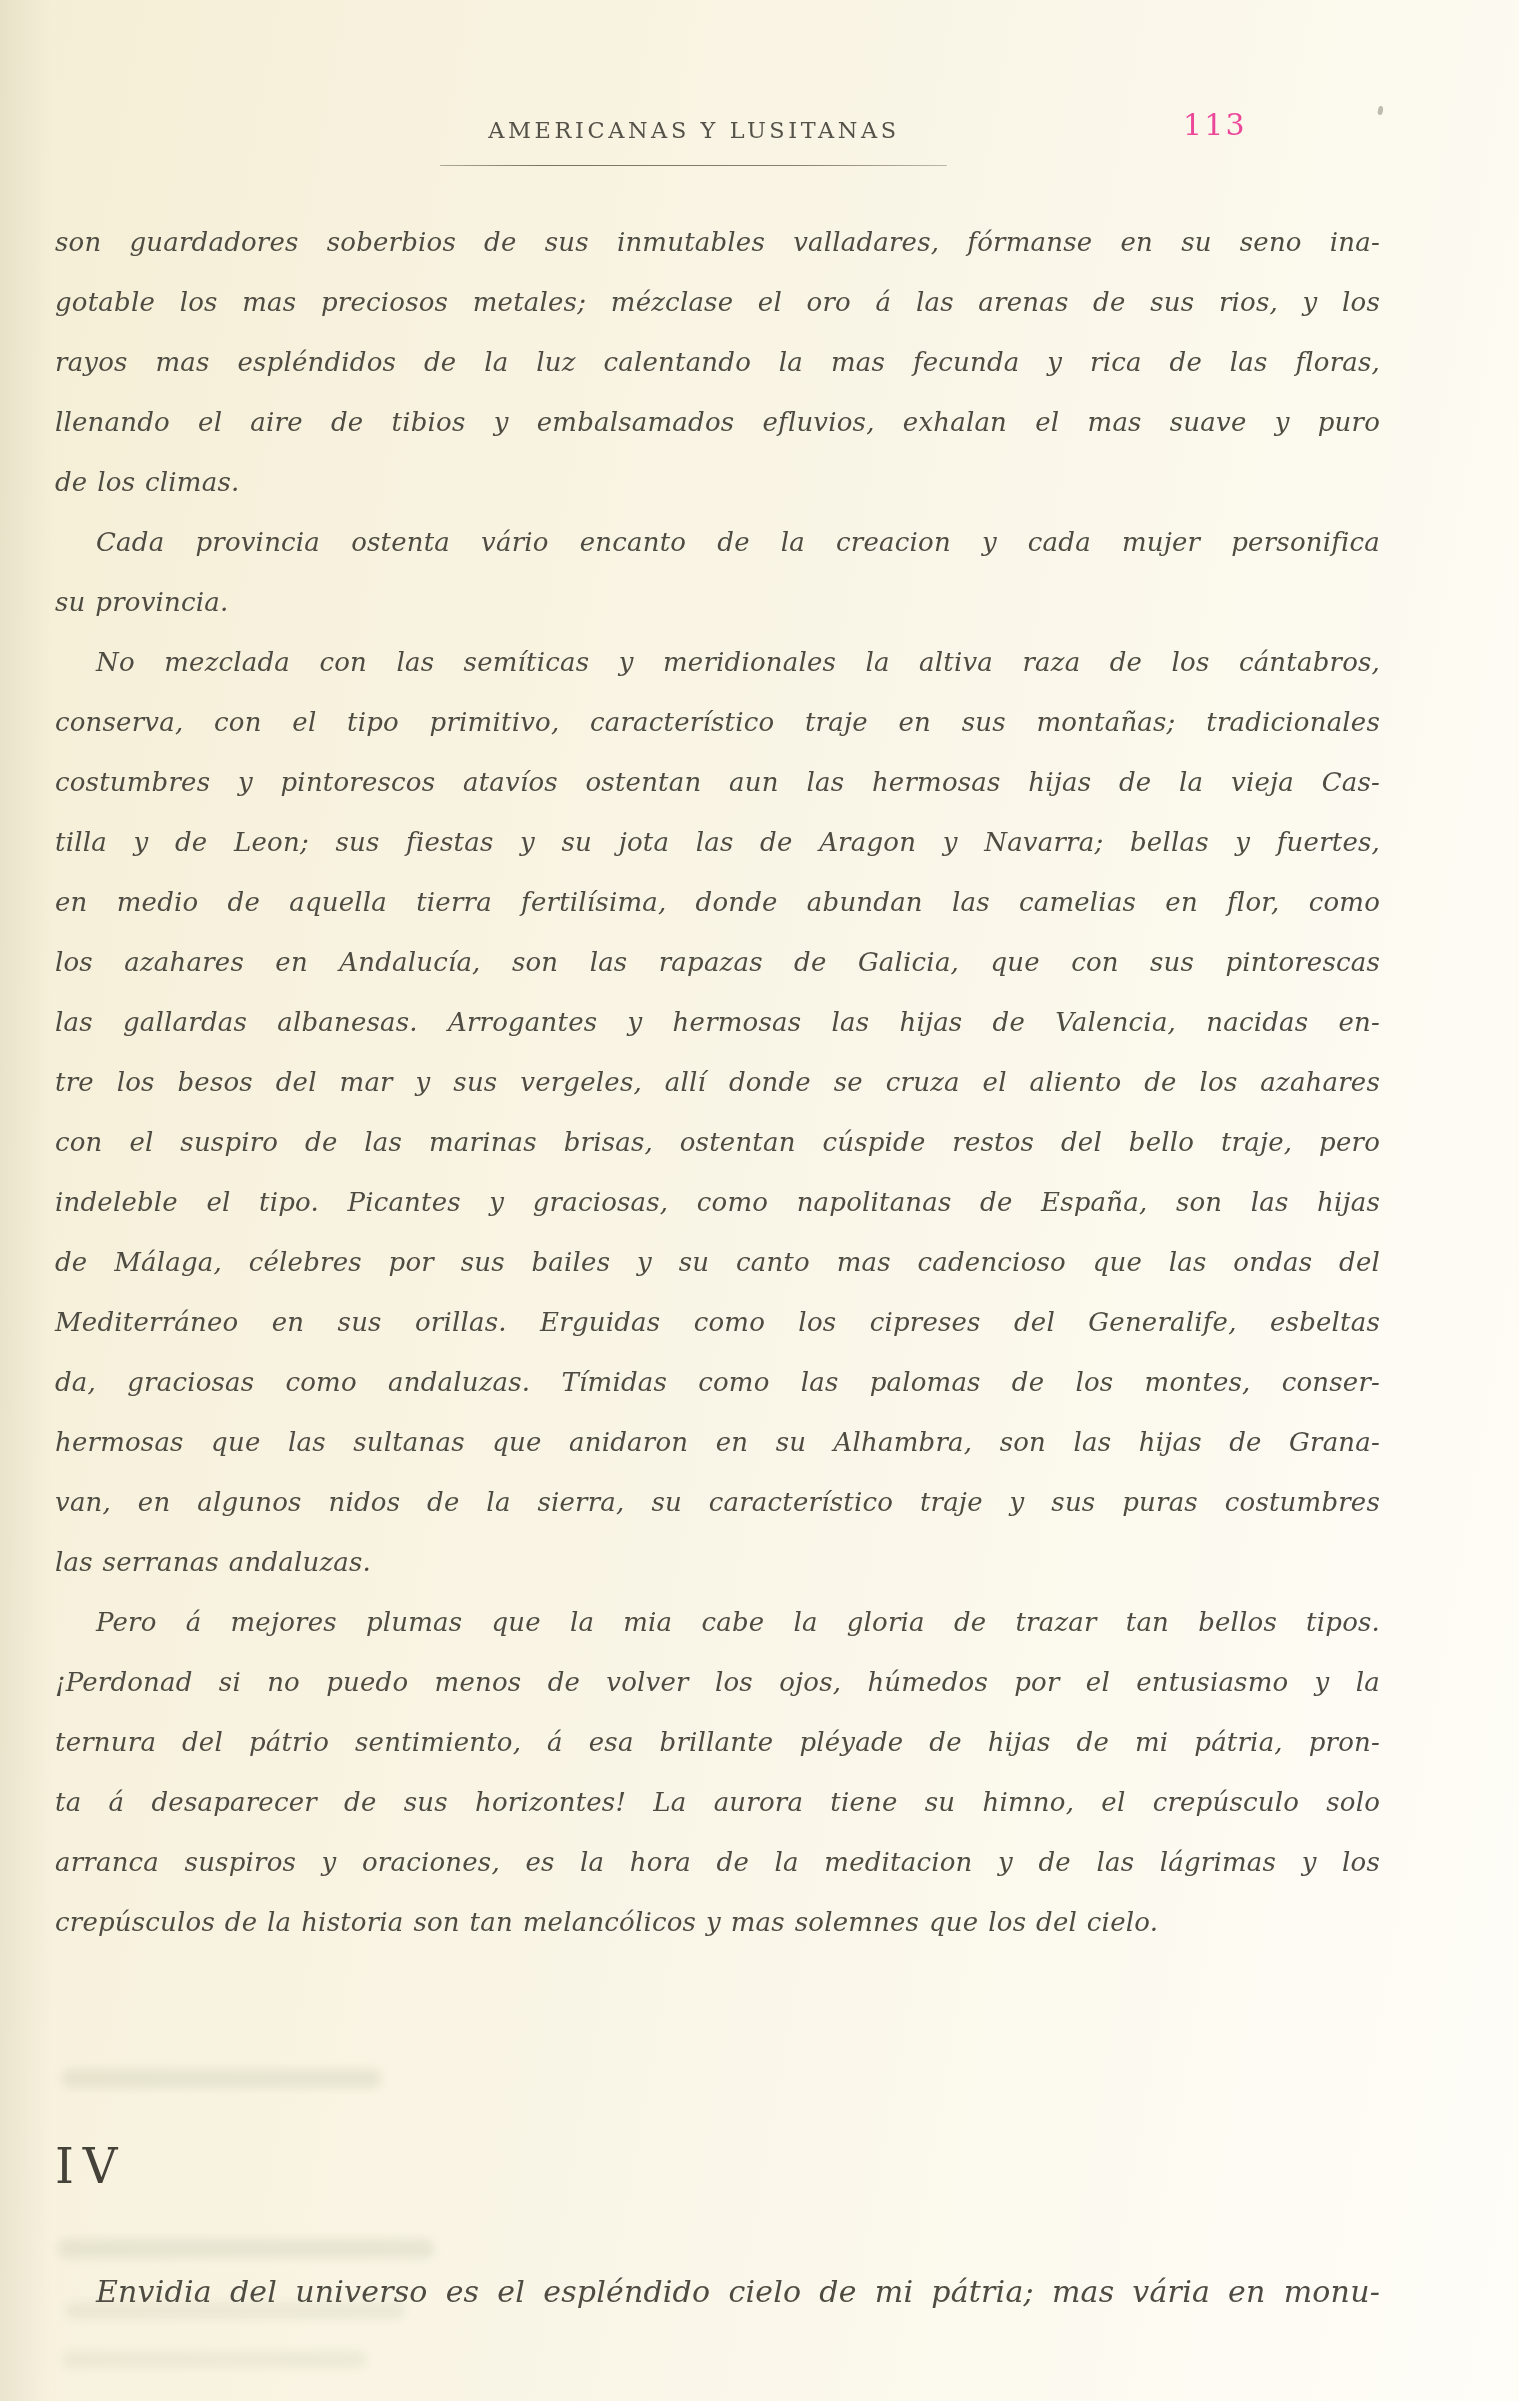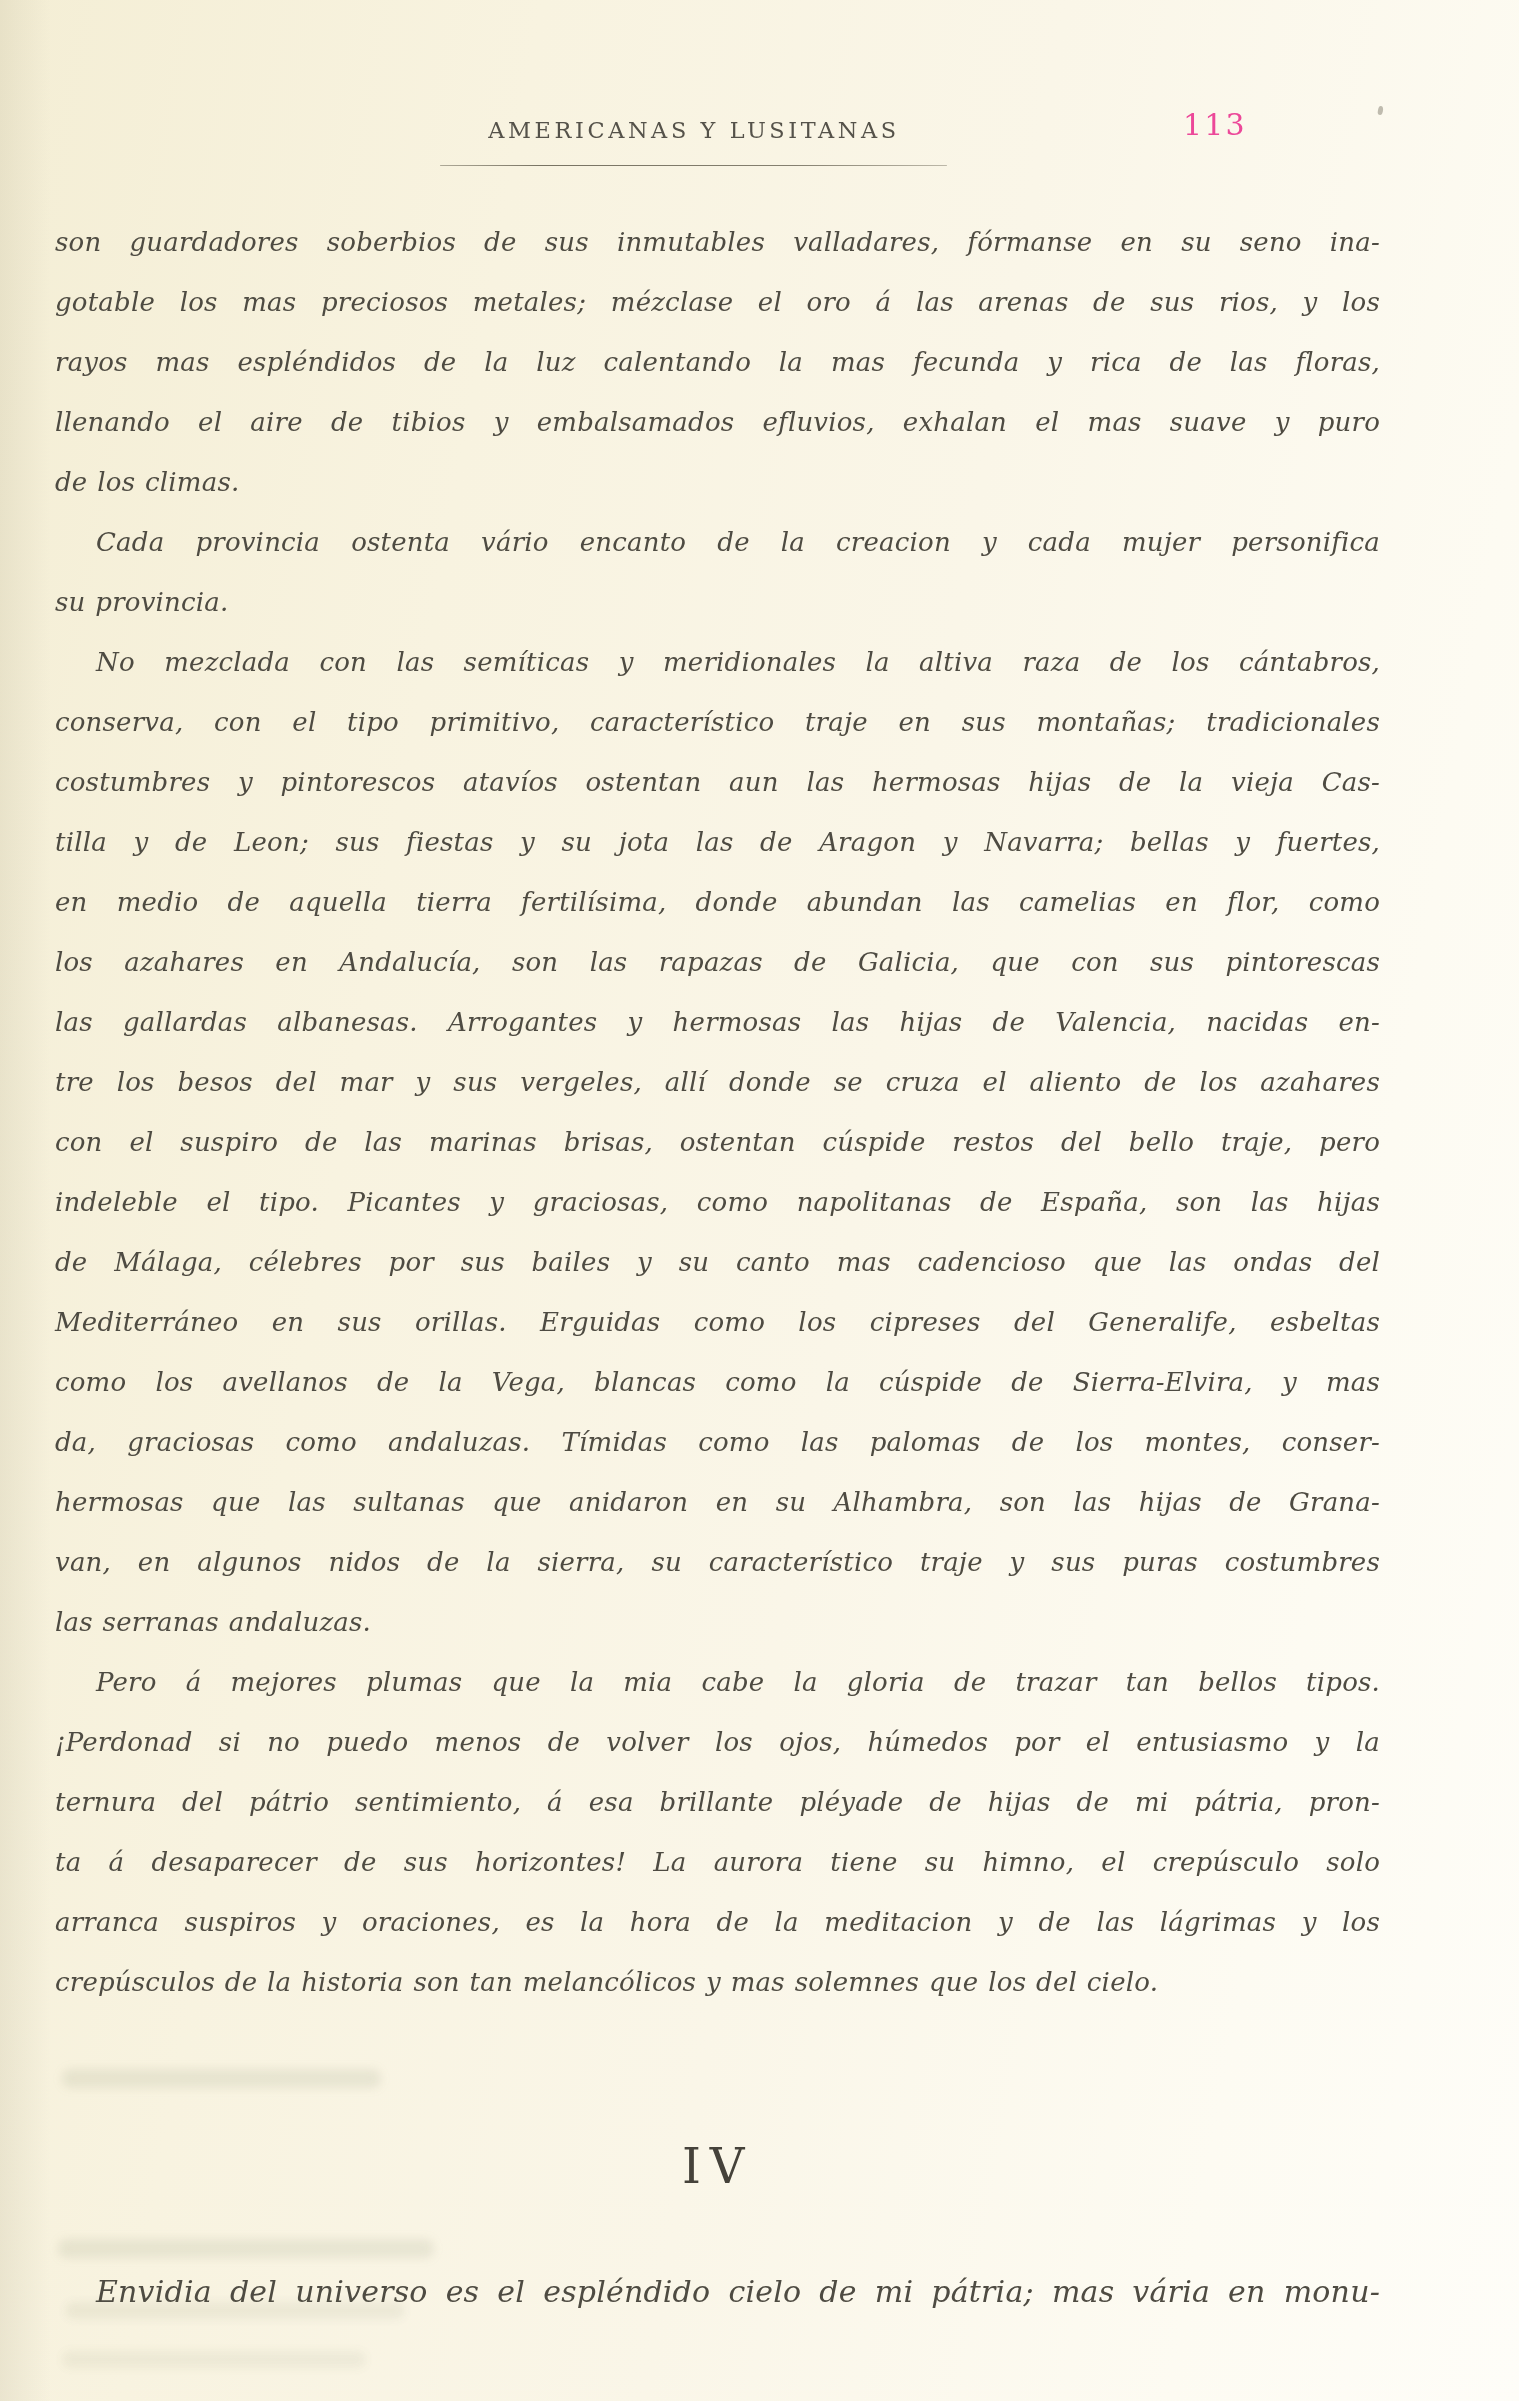--- a/index.html
+++ b/index.html
@@ -99,21 +99,21 @@
   }
   .line.last { text-align-last: left; }
   .paragraph.justify-last .line.last { text-align-last: justify; }
   .paragraph.indent .line:first-child { text-indent: 41px; }
 
   .section-heading {
     position: absolute;
     left: 55px;
     top: 2130px;
     width: 1325px;
-    text-align: center;
+    text-align: left;
     font-size: 48px;
     line-height: 72px;
     letter-spacing: 8.7px;
     color: #45423a;
   }
 
   
   .ghost {
     position: absolute;
     background: rgba(118, 124, 94, 0.12);
@@ -156,21 +156,20 @@
       <div class="line">costumbres y pintorescos atavíos ostentan aun las hermosas hijas de la vieja Cas-</div>
       <div class="line">tilla y de Leon; sus fiestas y su jota las de Aragon y Navarra; bellas y fuertes,</div>
       <div class="line">en medio de aquella tierra fertilísima, donde abundan las camelias en flor, como</div>
       <div class="line">los azahares en Andalucía, son las rapazas de Galicia, que con sus pintorescas</div>
       <div class="line">las gallardas albanesas. Arrogantes y hermosas las hijas de Valencia, nacidas en-</div>
       <div class="line">tre los besos del mar y sus vergeles, allí donde se cruza el aliento de los azahares</div>
       <div class="line">con el suspiro de las marinas brisas, ostentan cúspide restos del bello traje, pero</div>
       <div class="line">indeleble el tipo. Picantes y graciosas, como napolitanas de España, son las hijas</div>
       <div class="line">de Málaga, célebres por sus bailes y su canto mas cadencioso que las ondas del</div>
       <div class="line">Mediterráneo en sus orillas. Erguidas como los cipreses del Generalife, esbeltas</div>
-      <div class="line">como los avellanos de la Vega, blancas como la cúspide de Sierra-Elvira, y mas</div>
       <div class="line">da, graciosas como andaluzas. Tímidas como las palomas de los montes, conser-</div>
       <div class="line">hermosas que las sultanas que anidaron en su Alhambra, son las hijas de Grana-</div>
       <div class="line">van, en algunos nidos de la sierra, su característico traje y sus puras costumbres</div>
       <div class="line last">las serranas andaluzas.</div>
     </div>
     <div class="paragraph indent">
       <div class="line">Pero á mejores plumas que la mia cabe la gloria de trazar tan bellos tipos.</div>
       <div class="line">¡Perdonad si no puedo menos de volver los ojos, húmedos por el entusiasmo y la</div>
       <div class="line">ternura del pátrio sentimiento, á esa brillante pléyade de hijas de mi pátria, pron-</div>
       <div class="line">ta á desaparecer de sus horizontes! La aurora tiene su himno, el crepúsculo solo</div>

